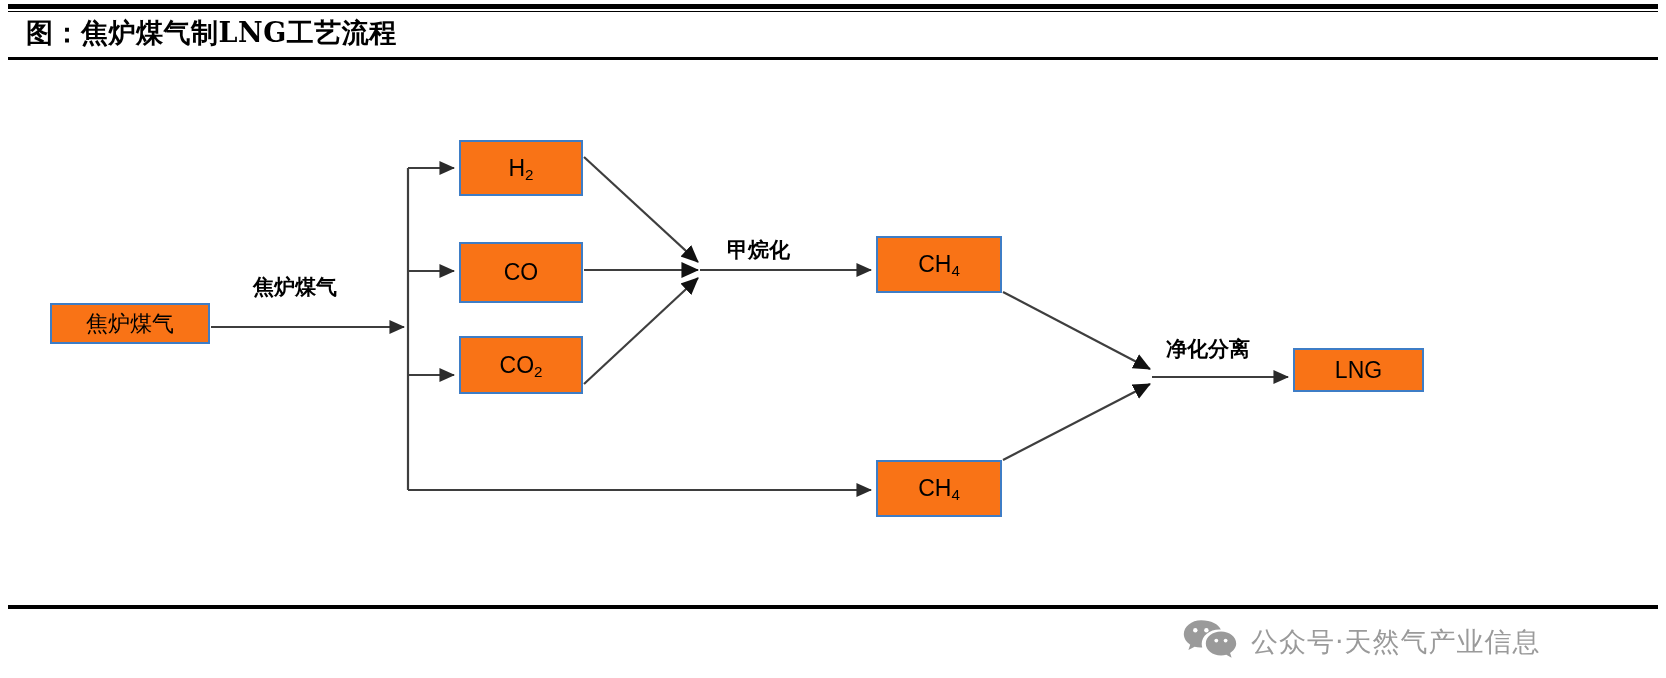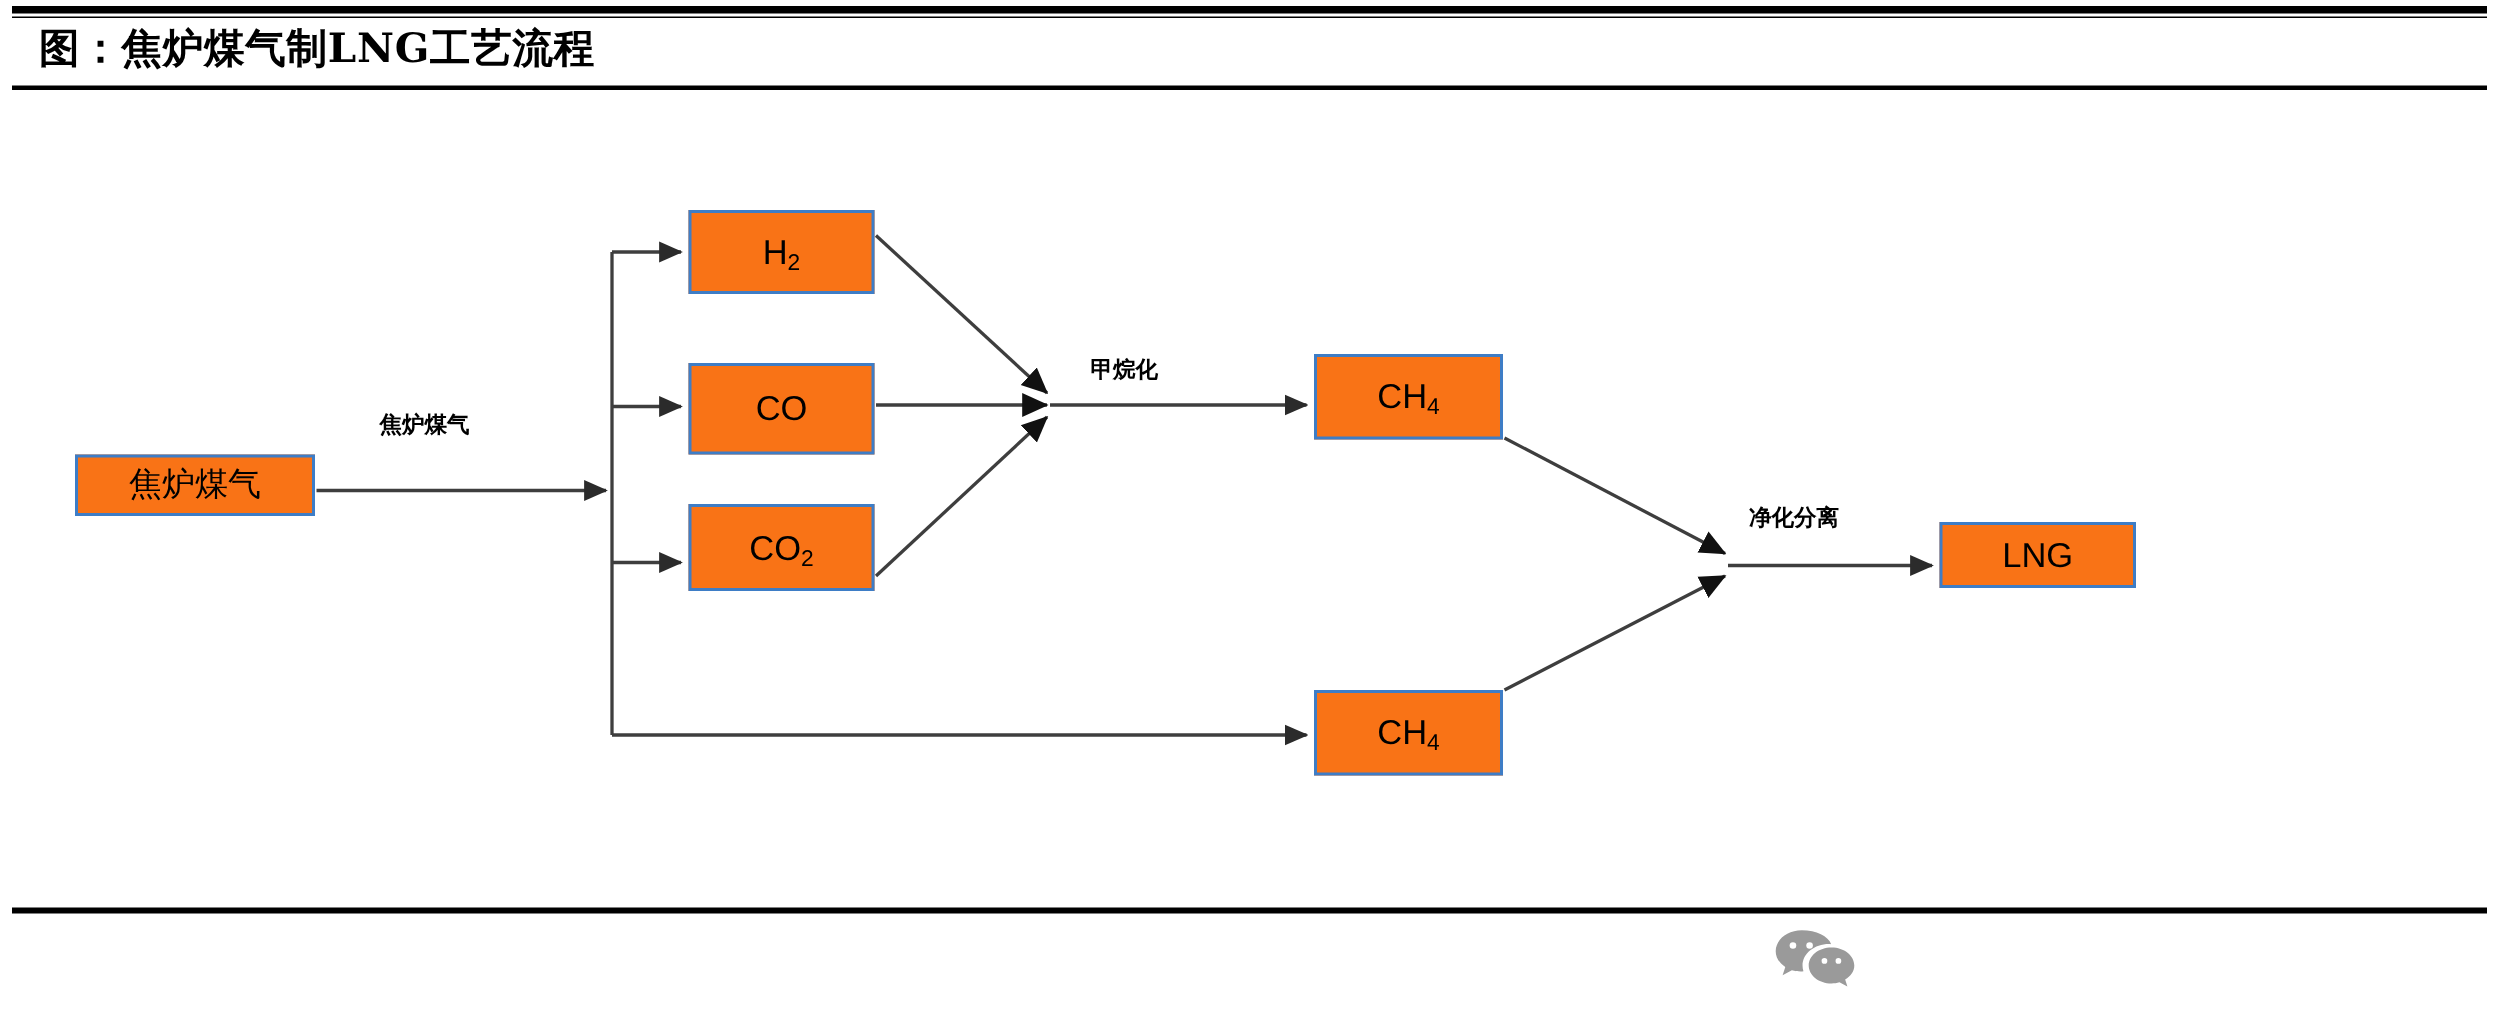--- a/index.html
+++ b/index.html
@@ -113,21 +113,21 @@
     font-size: 0.66em;
     vertical-align: -0.28em;
     line-height: 0;
   }
 
   
   .edge-label {
     position: absolute;
     font-family: "DejaVu Serif", "Liberation Serif", serif;
     font-weight: bold;
-    font-size: 15px;
+    font-size: 21px;
     line-height: 1;
     white-space: nowrap;
     color: #000000;
   }
 
   
   .watermark {
     position: absolute;
     left: 1183px;
     top: 619px;
@@ -247,15 +247,16 @@
                  c0 -7.9 7.9 -14.3 17.6 -14.3 c0.5 0 1 0 1.5 0.1 C35.9 5.3 27.9 1.2 18.2 1.2 z" fill="#9a9a9a"></path>
         <circle cx="12.3" cy="11.3" r="2.2" fill="#ffffff"></circle>
         <circle cx="23.4" cy="11.3" r="2.2" fill="#ffffff"></circle>
         <path d="M53.2 24.6 c0 -6.6 -6.8 -12.0 -15.2 -12.0 c-8.4 0 -15.2 5.4 -15.2 12.0
                  c0 6.6 6.8 12.0 15.2 12.0 c1.9 0 3.6 -0.3 5.3 -0.8 l5.3 2.9 -1.5 -4.7
                  c3.6 -2.2 6.1 -5.5 6.1 -9.4 z" fill="#9a9a9a"></path>
         <circle cx="33.3" cy="21.6" r="1.9" fill="#ffffff"></circle>
         <circle cx="42.6" cy="21.6" r="1.9" fill="#ffffff"></circle>
       </svg>
     </span>
+    <span class="watermark-text">公众号·天然气产业信息</span>
   </div>
 
 </div>
 
 </body></html>

